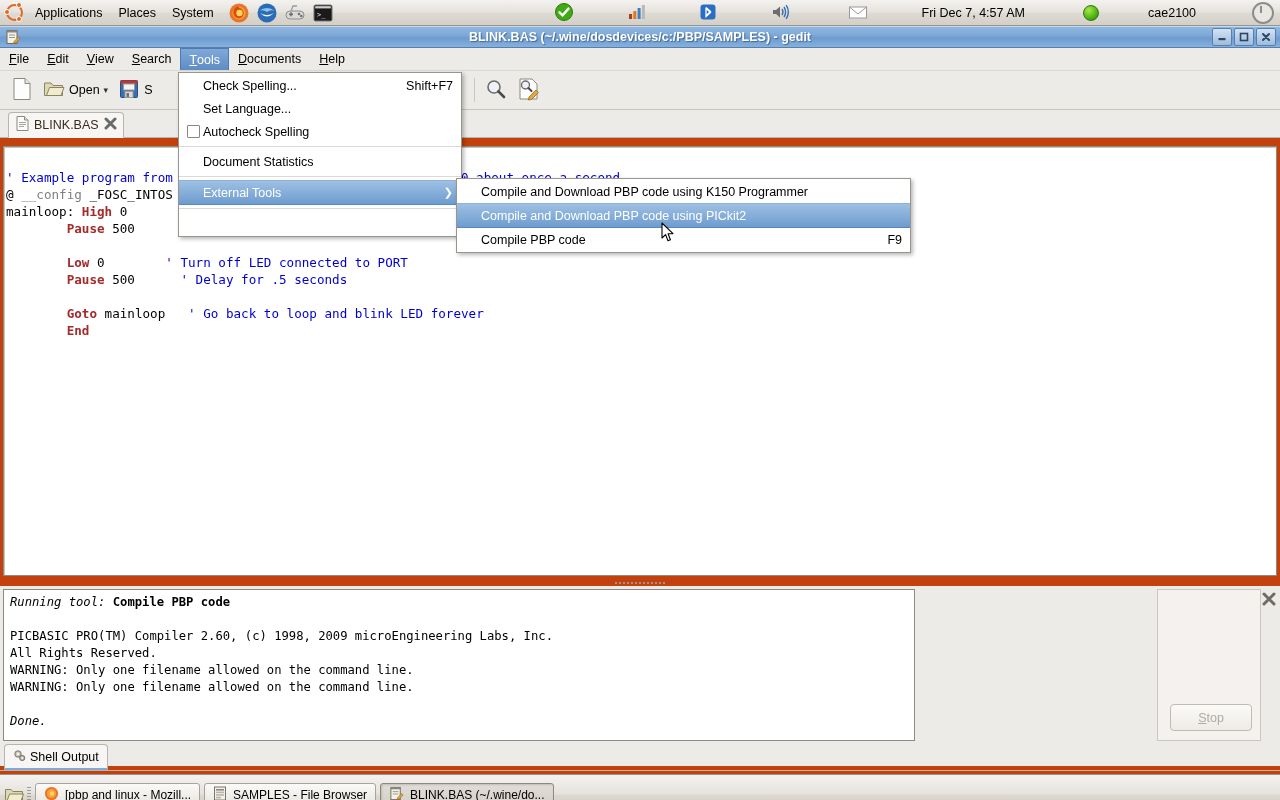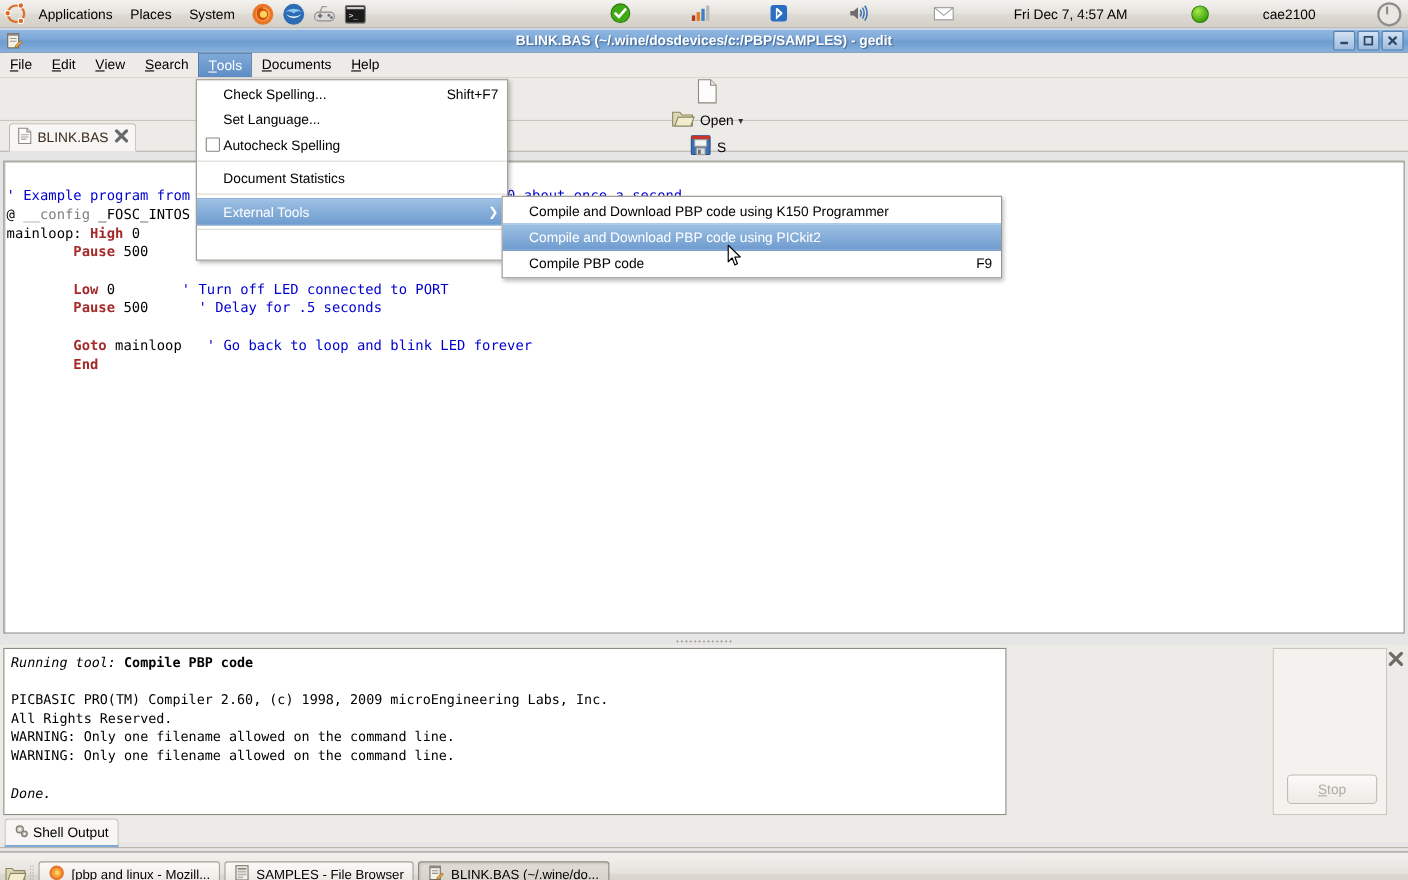--- a/index.html
+++ b/index.html
@@ -55,21 +55,21 @@
     border:2px solid #8d8d8d; margin-left:8px; position:relative; background:#e9e7e2;
   }
   .power-btn:after {
     content:""; position:absolute; left:6px; top:2px; width:2px;height:7px;
     background:#8d8d8d;
   }
 
   
   .window {
     position:absolute; left:0; top:26px; width:1280px; height:748px;
-    background:#e5e5e5;
+    background:#c2410c;
   }
   .titlebar {
     height: 22px;
     background: linear-gradient(to bottom, #8fb7e0 0%, #7fa9d8 40%, #6e9ccf 55%, #86b0dd 100%);
     border-top:1px solid #c3d9ef;
     border-bottom:1px solid #5580ae;
     display:flex; align-items:center; position:relative;
     box-sizing:border-box;
   }
   .title-icon {
@@ -104,21 +104,21 @@
     background: linear-gradient(to bottom,#7fa9d8,#5e8cc4);
     color:#ffffff;
     border:1px solid #4f7cb0; border-bottom:none;
     padding:0 8px;
   }
   .menubar-item u { text-decoration:underline; }
 
   
   .toolbar {
     height:38px; background:#edebe7; display:flex; align-items:center;
-    border-bottom:1px solid #c9c5bd; padding-left:6px;flex-direction:column;
+    border-bottom:1px solid #c9c5bd; padding-left:6px;
   }
   .tb-btn {
     display:flex; align-items:center; height:30px; padding:0 5px;
     font-size:12.5px; color:#000; gap:4px; border-radius:3px;
   }
   .tb-sep { width:1px; height:24px; background:#cbc7c0; margin:0 5px; }
   .chevron { font-size:9px; color:#333; }
 
   
   .tabstrip {

